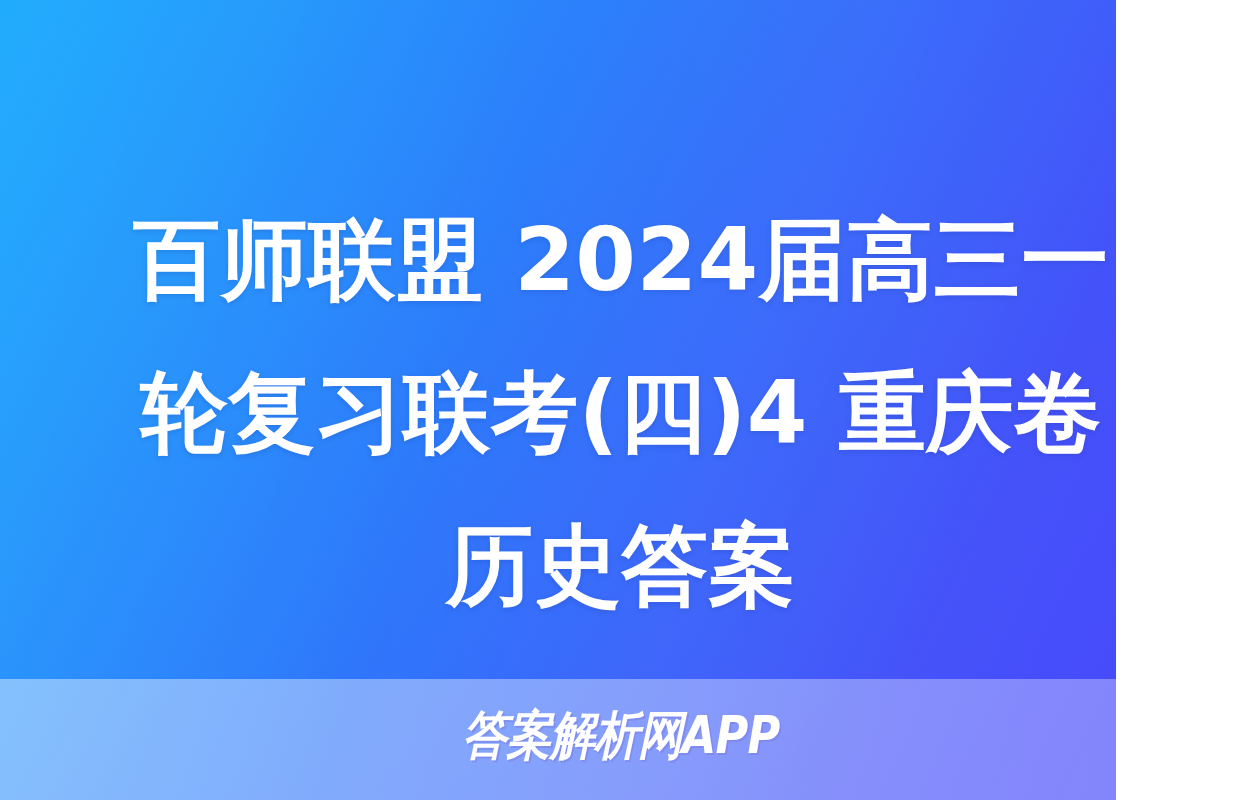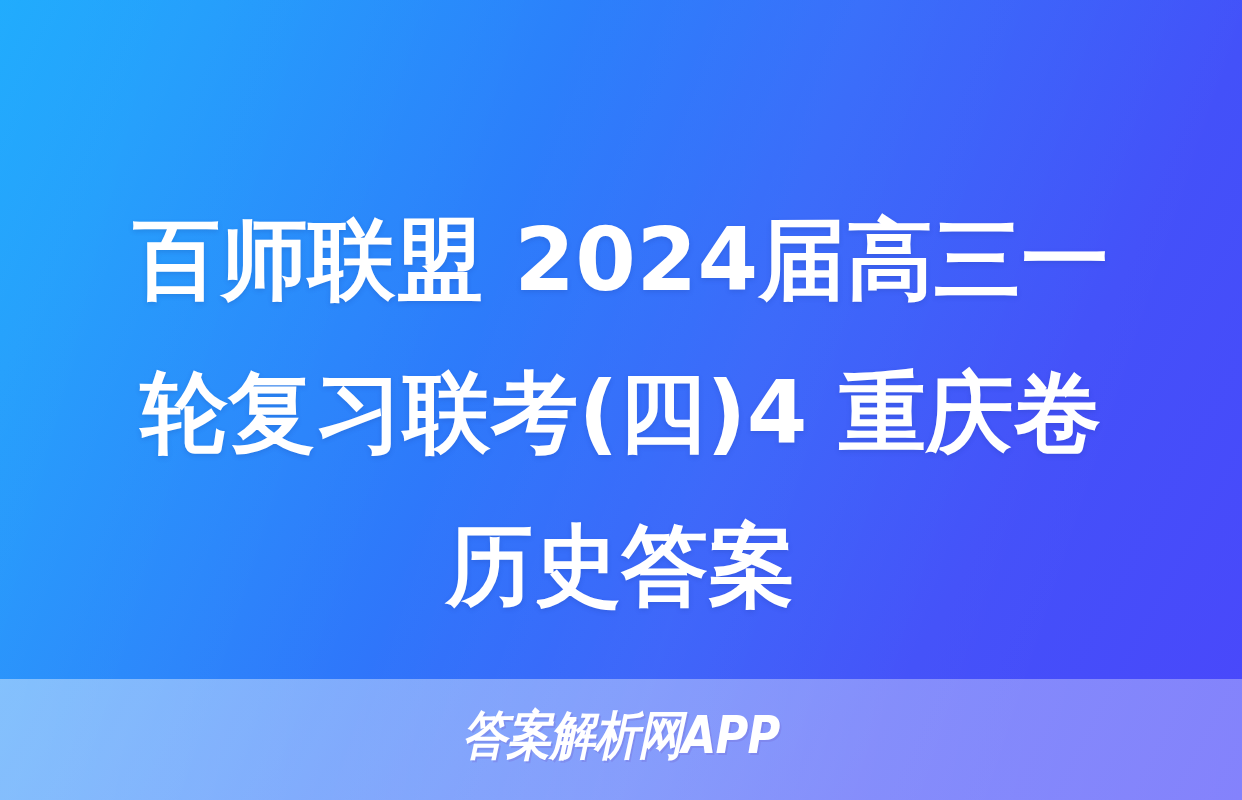--- a/index.html
+++ b/index.html
@@ -4,21 +4,21 @@
 <title>Answer Cover Card</title>
 <style>
   html, body {
     margin: 0;
     padding: 0;
     background: #ffffff;
   }
 
   #app-root {
     position: relative;
-    width: 1242px;
+    width: 1116px;
     height: 800px;
     overflow: hidden;
     font-family: "Liberation Sans", "DejaVu Sans", sans-serif;
     text-decoration: underline;
     -webkit-font-smoothing: antialiased;
   }
 
   
   .hero-backdrop {
     position: absolute;

